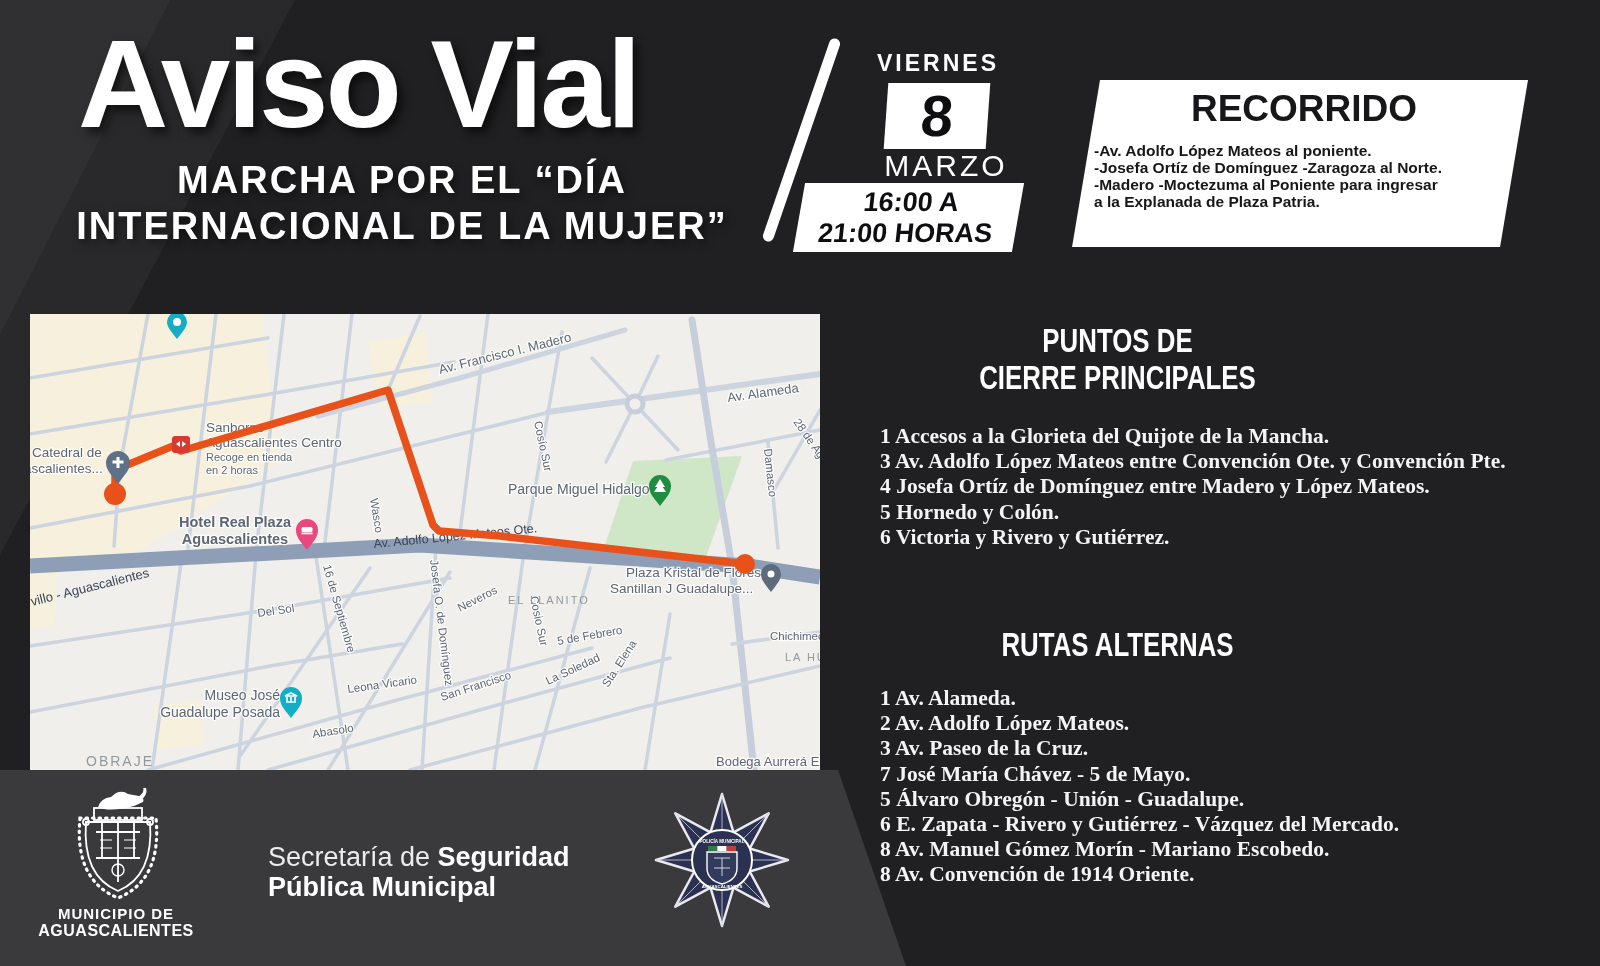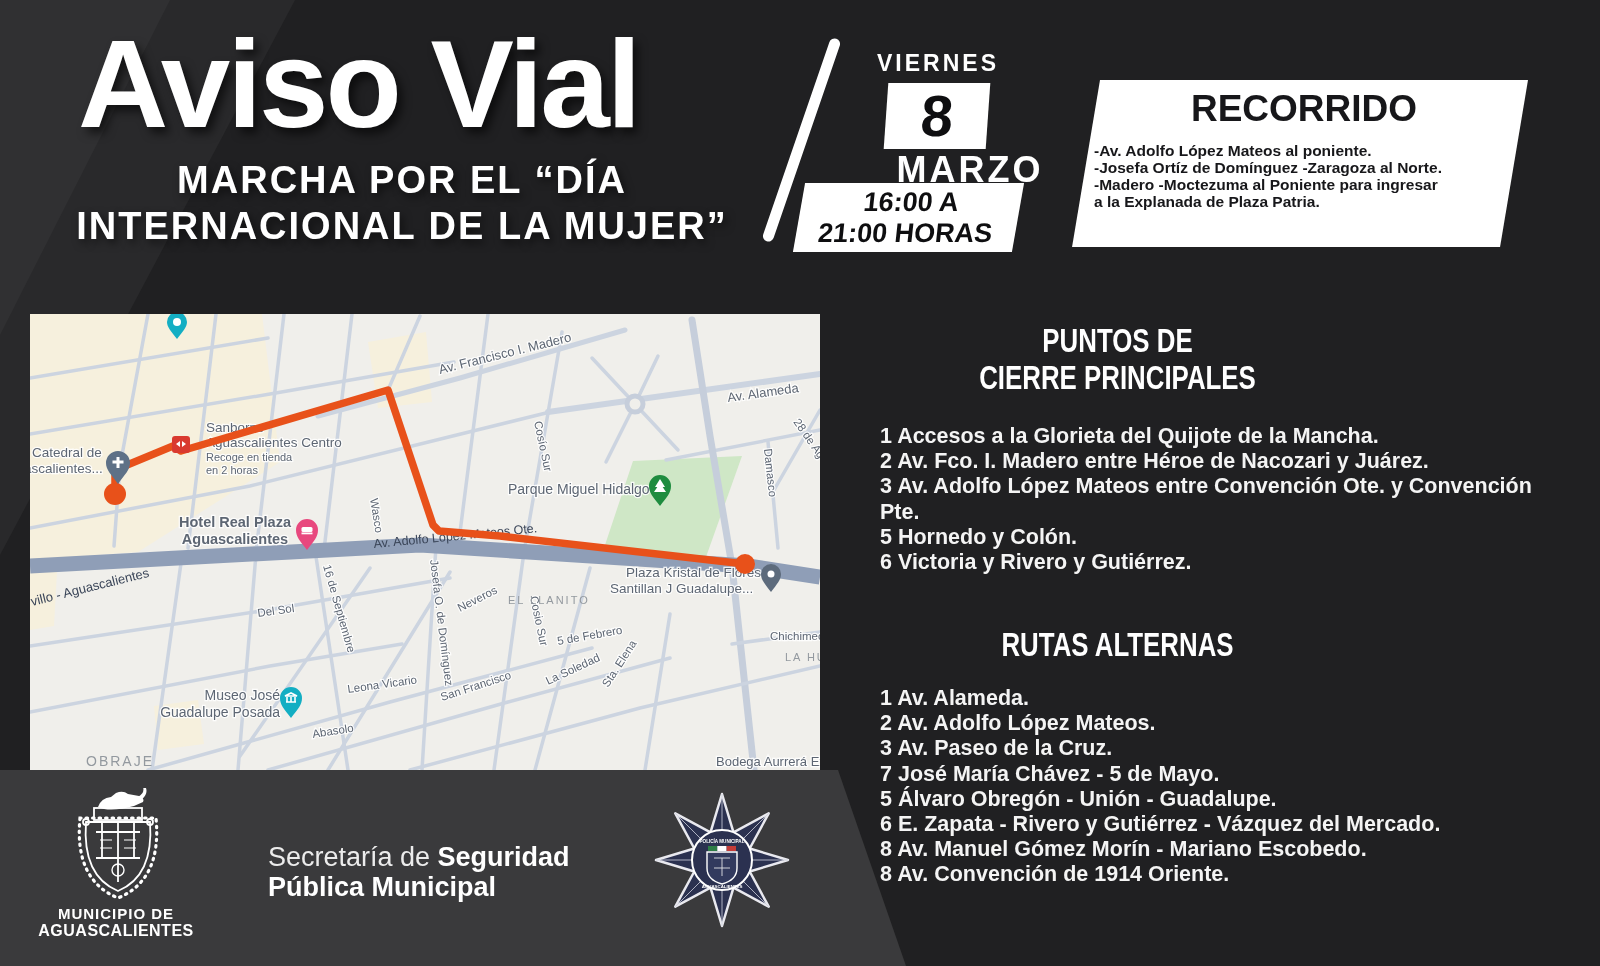--- a/index.html
+++ b/index.html
@@ -15,37 +15,37 @@
   .subtitle{left:68px;top:157px;width:668px;text-align:center;color:#fff;font-weight:700;
             font-size:38px;line-height:46px;letter-spacing:2px;text-shadow:3px 4px 8px rgba(0,0,0,.55);}
   .slash{left:796px;top:33px;width:11px;height:214px;background:#fff;border-radius:6px;
          transform:rotate(19deg);}
   
   .weekday{left:858px;top:50px;width:160px;text-align:center;color:#fff;font-weight:700;
            font-size:23px;letter-spacing:3px;}
   .daybox{left:886px;top:83px;width:102px;height:66px;background:#fff;transform:skewX(-4deg);
           display:flex;align-items:center;justify-content:center;}
   .daybox span{font-size:58px;font-weight:800;color:#0e0e10;line-height:1;}
-  .month{left:890px;top:149px;width:160px;text-align:center;color:#fff;font-weight:700;
-         font-size:36px;letter-spacing:3px;}
+  .month{left:866px;top:149px;width:160px;text-align:center;color:#fff;font-weight:400;
+         font-size:30px;letter-spacing:3px;}
   .timebox{left:799px;top:183px;width:219px;height:69px;background:#fff;transform:skewX(-10deg);
            display:flex;flex-direction:column;align-items:center;justify-content:center;}
   .timebox div{font-size:27px;font-weight:800;color:#0e0e10;line-height:31px;transform:skewX(4deg);white-space:nowrap;}
   
   .recorrido-bg{left:1100px;top:80px;width:428px;height:167px;background:#fff;
                 transform:skewX(-9.5deg);transform-origin:top left;}
   .recorrido-text{left:1088px;top:88px;width:432px;color:#17171a;}
   .recorrido-title{text-align:center;font-size:37px;font-weight:800;letter-spacing:0px;}
   .recorrido-lines{margin-top:12px;padding-left:6px;font-size:15.5px;font-weight:700;line-height:17px;}
   
   .col-head{left:880px;width:475px;text-align:center;color:#fff;font-weight:800;
             font-size:34px;line-height:37px;transform:scaleX(.76);white-space:nowrap;}
   .col-head.two{white-space:normal;}
   .list{left:880px;width:690px;color:#f4f4f4;font-weight:700;font-size:21.5px;line-height:25.2px;}
-  .list div{margin:0;}
+  .list div{margin:0;font-family:Liberation Serif, serif;}
   
   .secretaria{left:268px;top:842px;color:#fff;font-size:27px;line-height:30px;}
   .secretaria .light{font-weight:400;color:#ececec;}
   .secretaria .bold{font-weight:800;}
   .crest-caption{left:30px;top:905px;width:172px;text-align:center;color:#fff;font-weight:700;
                  font-size:15px;line-height:17px;letter-spacing:1px;}
   .crest-caption .l2{font-size:16px;letter-spacing:.5px;}
   
   .map{left:30px;top:314px;width:790px;height:456px;background:#f0efeb;overflow:hidden;}
   .map svg{display:block;}
@@ -92,22 +92,22 @@
       <div> a la Explanada de Plaza Patria.</div>
     </div>
   </div>
 
   <div class="abs col-head two" style="top:322px;">
     <div>PUNTOS DE</div>
     <div>CIERRE PRINCIPALES</div>
   </div>
   <div class="abs list" style="top:424px;">
     <div>1 Accesos a la Glorieta del Quijote de la Mancha.</div>
-    <div>2 Av. Fco. I. Madero entre Héroe de Nacozari y Juárez.</div>
     <div>3 Av. Adolfo López Mateos entre Convención Ote. y Convención Pte.</div>
+    <div>4 Josefa Ortíz de Domínguez entre Madero y López Mateos.</div>
     <div>5 Hornedo y Colón.</div>
     <div>6 Victoria y Rivero y Gutiérrez.</div>
   </div>
 
   <div class="abs col-head" style="top:626px;">RUTAS ALTERNAS</div>
   <div class="abs list" style="top:686px;">
     <div>1 Av. Alameda.</div>
     <div>2 Av. Adolfo López Mateos.</div>
     <div>3 Av. Paseo de la Cruz.</div>
     <div>7 José María Chávez - 5 de Mayo.</div>

